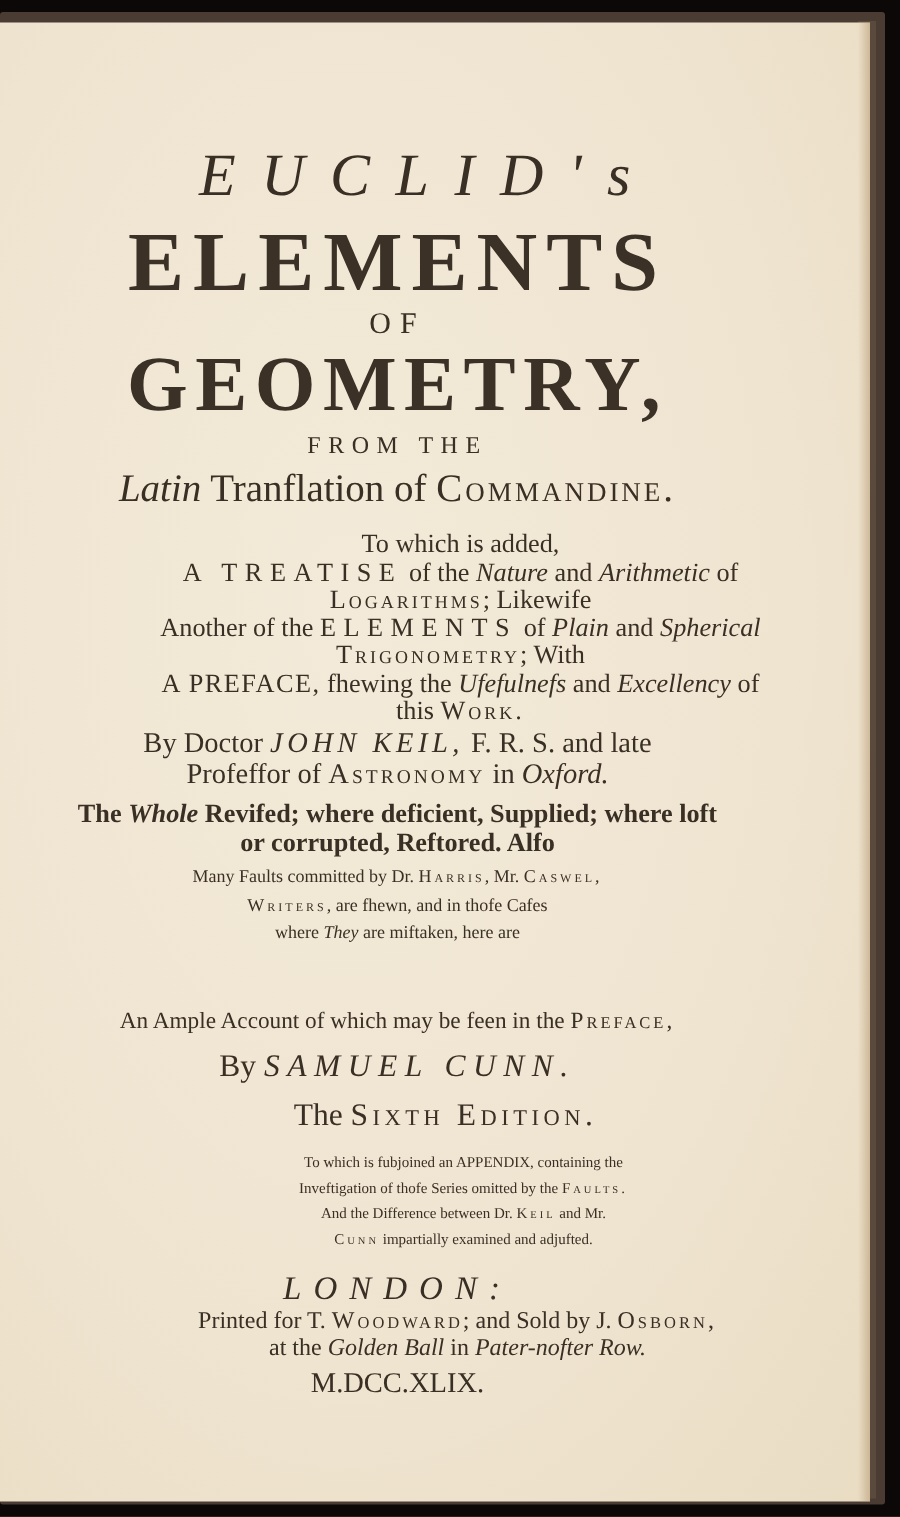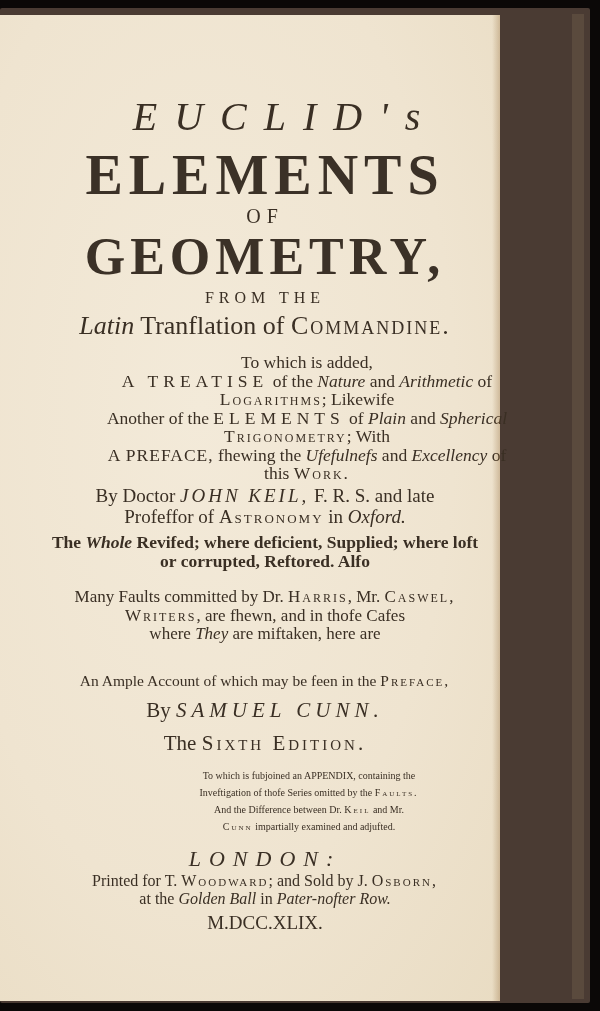--- a/index.html
+++ b/index.html
@@ -1,42 +1,42 @@
 <!DOCTYPE html>
 <html><head>
 <meta charset="utf-8">
 <style>
   html, body { margin:0; padding:0; }
   body { width:600px; height:1011px; background:#0b0807; position:relative; overflow:hidden; font-family:"Liberation Serif","DejaVu Serif",serif; }
   .board { position:absolute; left:0; top:8px; width:590px; height:995px; background:#4a3b33; border-radius:2px; }
   .page-edge { position:absolute; left:572px; top:14px; width:12px; height:985px; background:#5a4a3d; }
-  .page { position:absolute; left:0; top:15px; width:500px; height:986px;
+  .page { position:absolute; left:0; top:15px; width:580px; height:986px;
     background: radial-gradient(ellipse at 40% 40%, #f3ead9 0%, #efe4d0 60%, #e9dcc3 100%);
     color:#3a2f24; }
   .page::after { content:""; position:absolute; right:0; top:0; width:8px; height:100%; background:linear-gradient(90deg, rgba(0,0,0,0), rgba(150,110,60,0.35)); }
   .block { position:absolute; left:0; width:530px; text-align:center; }
   .l { display:block; white-space:nowrap; }
   .sc { font-variant:small-caps; letter-spacing:2px; }
   .it { font-style:italic; }
   .euclid { top:78px; font-size:40px; font-style:italic; letter-spacing:17px; padding-left:20px; }
   .elements { top:128px; font-size:56px; letter-spacing:6px; font-weight:bold; color:#3b3127; }
   .of { top:190px; font-size:20px; letter-spacing:6px; }
   .geometry { top:212px; font-size:52px; letter-spacing:5px; font-weight:bold; color:#3b3127; }
   .from { top:274px; font-size:16px; letter-spacing:5px; }
   .latin { top:296px; font-size:26px; }
   .body1 { top:338px; font-size:17.5px; line-height:18.5px;margin-left:42px; }
   .keil { top:470px; font-size:19px; line-height:21px; }
   .whole { top:518px; font-size:17.5px; line-height:18.5px;font-weight:bold; }
-  .faults { top:573px; font-size:17px; line-height:18.5px;text-align:center; }
+  .faults { top:560px; font-size:12px; line-height:18.5px;text-align:center; }
   .ample { top:657px; font-size:15.5px; }
   .cunn { top:683px; font-size:21px; }
-  .sixth { top:716px; font-size:21px; }
+  .sixth { top:716px; font-size:21px;margin-left:32px; }
   .appendix { top:752px; font-size:10px; line-height:17px;margin-left:44px; }
   .london { top:831px; font-size:22px; font-style:italic; letter-spacing:8px; }
-  .printed { top:857px; font-size:16px; line-height:18px; }
+  .printed { top:857px; font-size:16px; line-height:18px;padding-left:40px; }
   .year { top:897px; font-size:19px; }
 </style>
 </head>
 <body>
 
 <div class="board"></div>
 <div class="page-edge"></div>
 <div class="page">
 
   <div class="block euclid">

